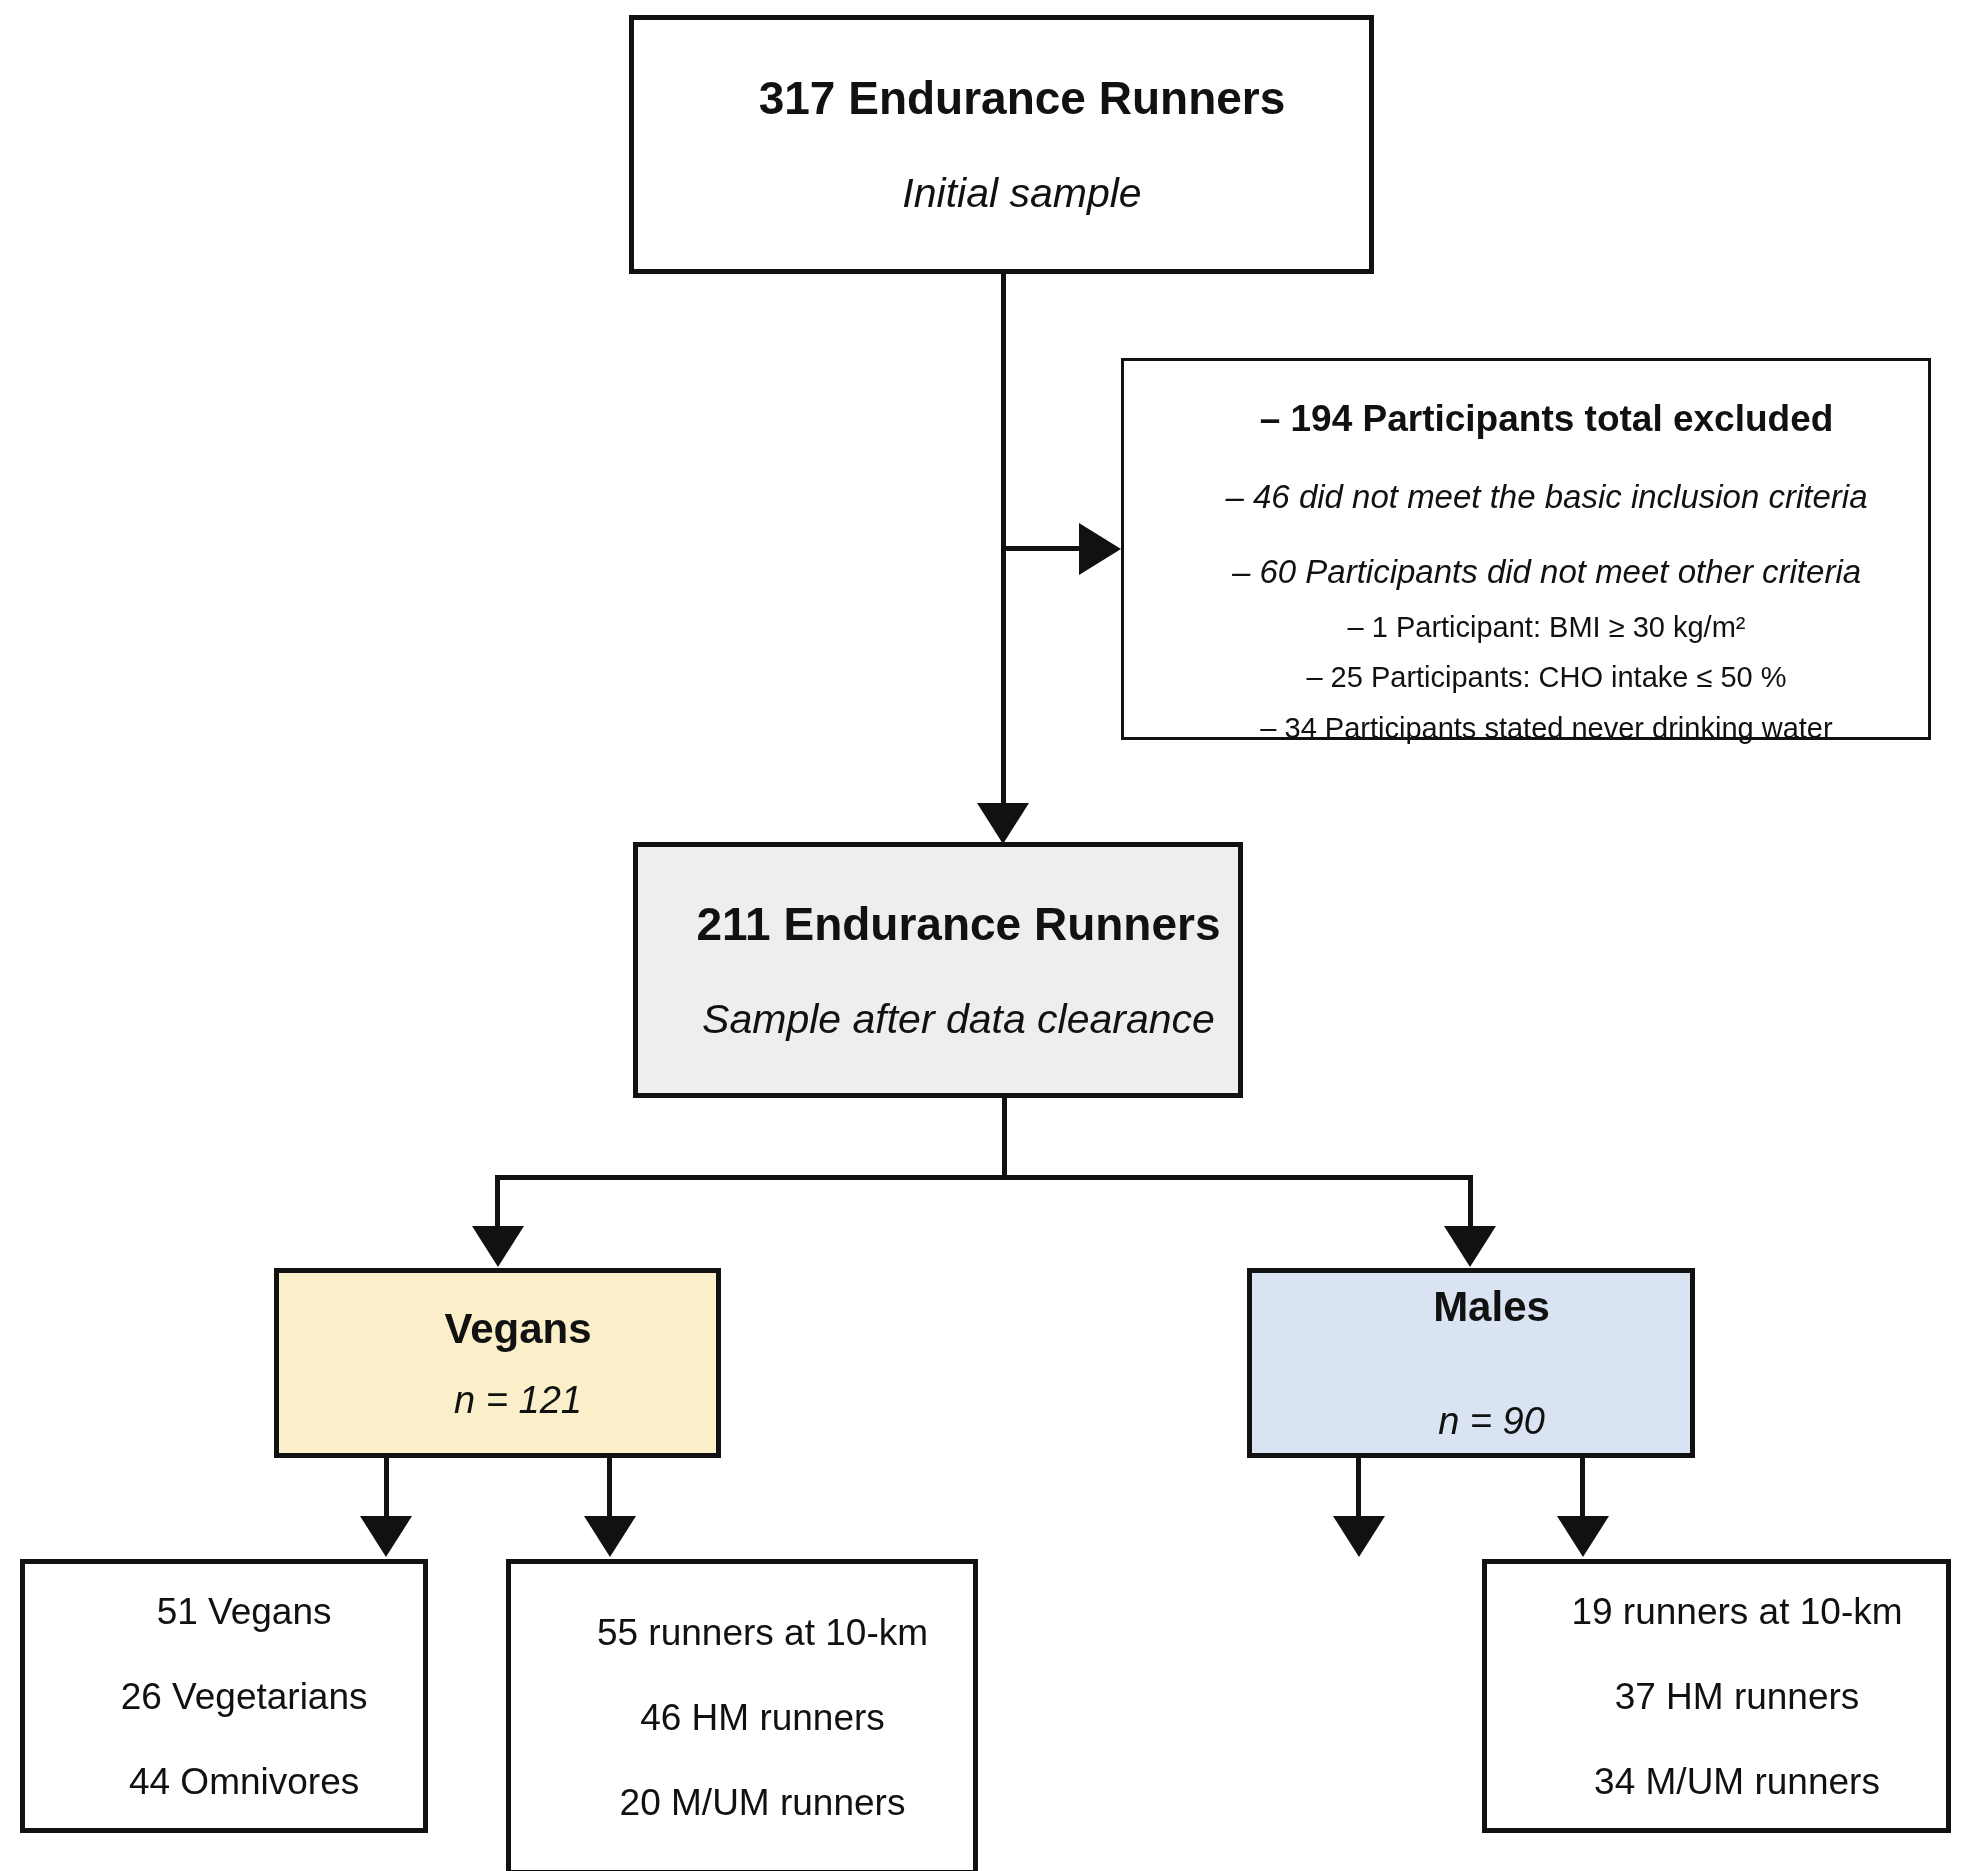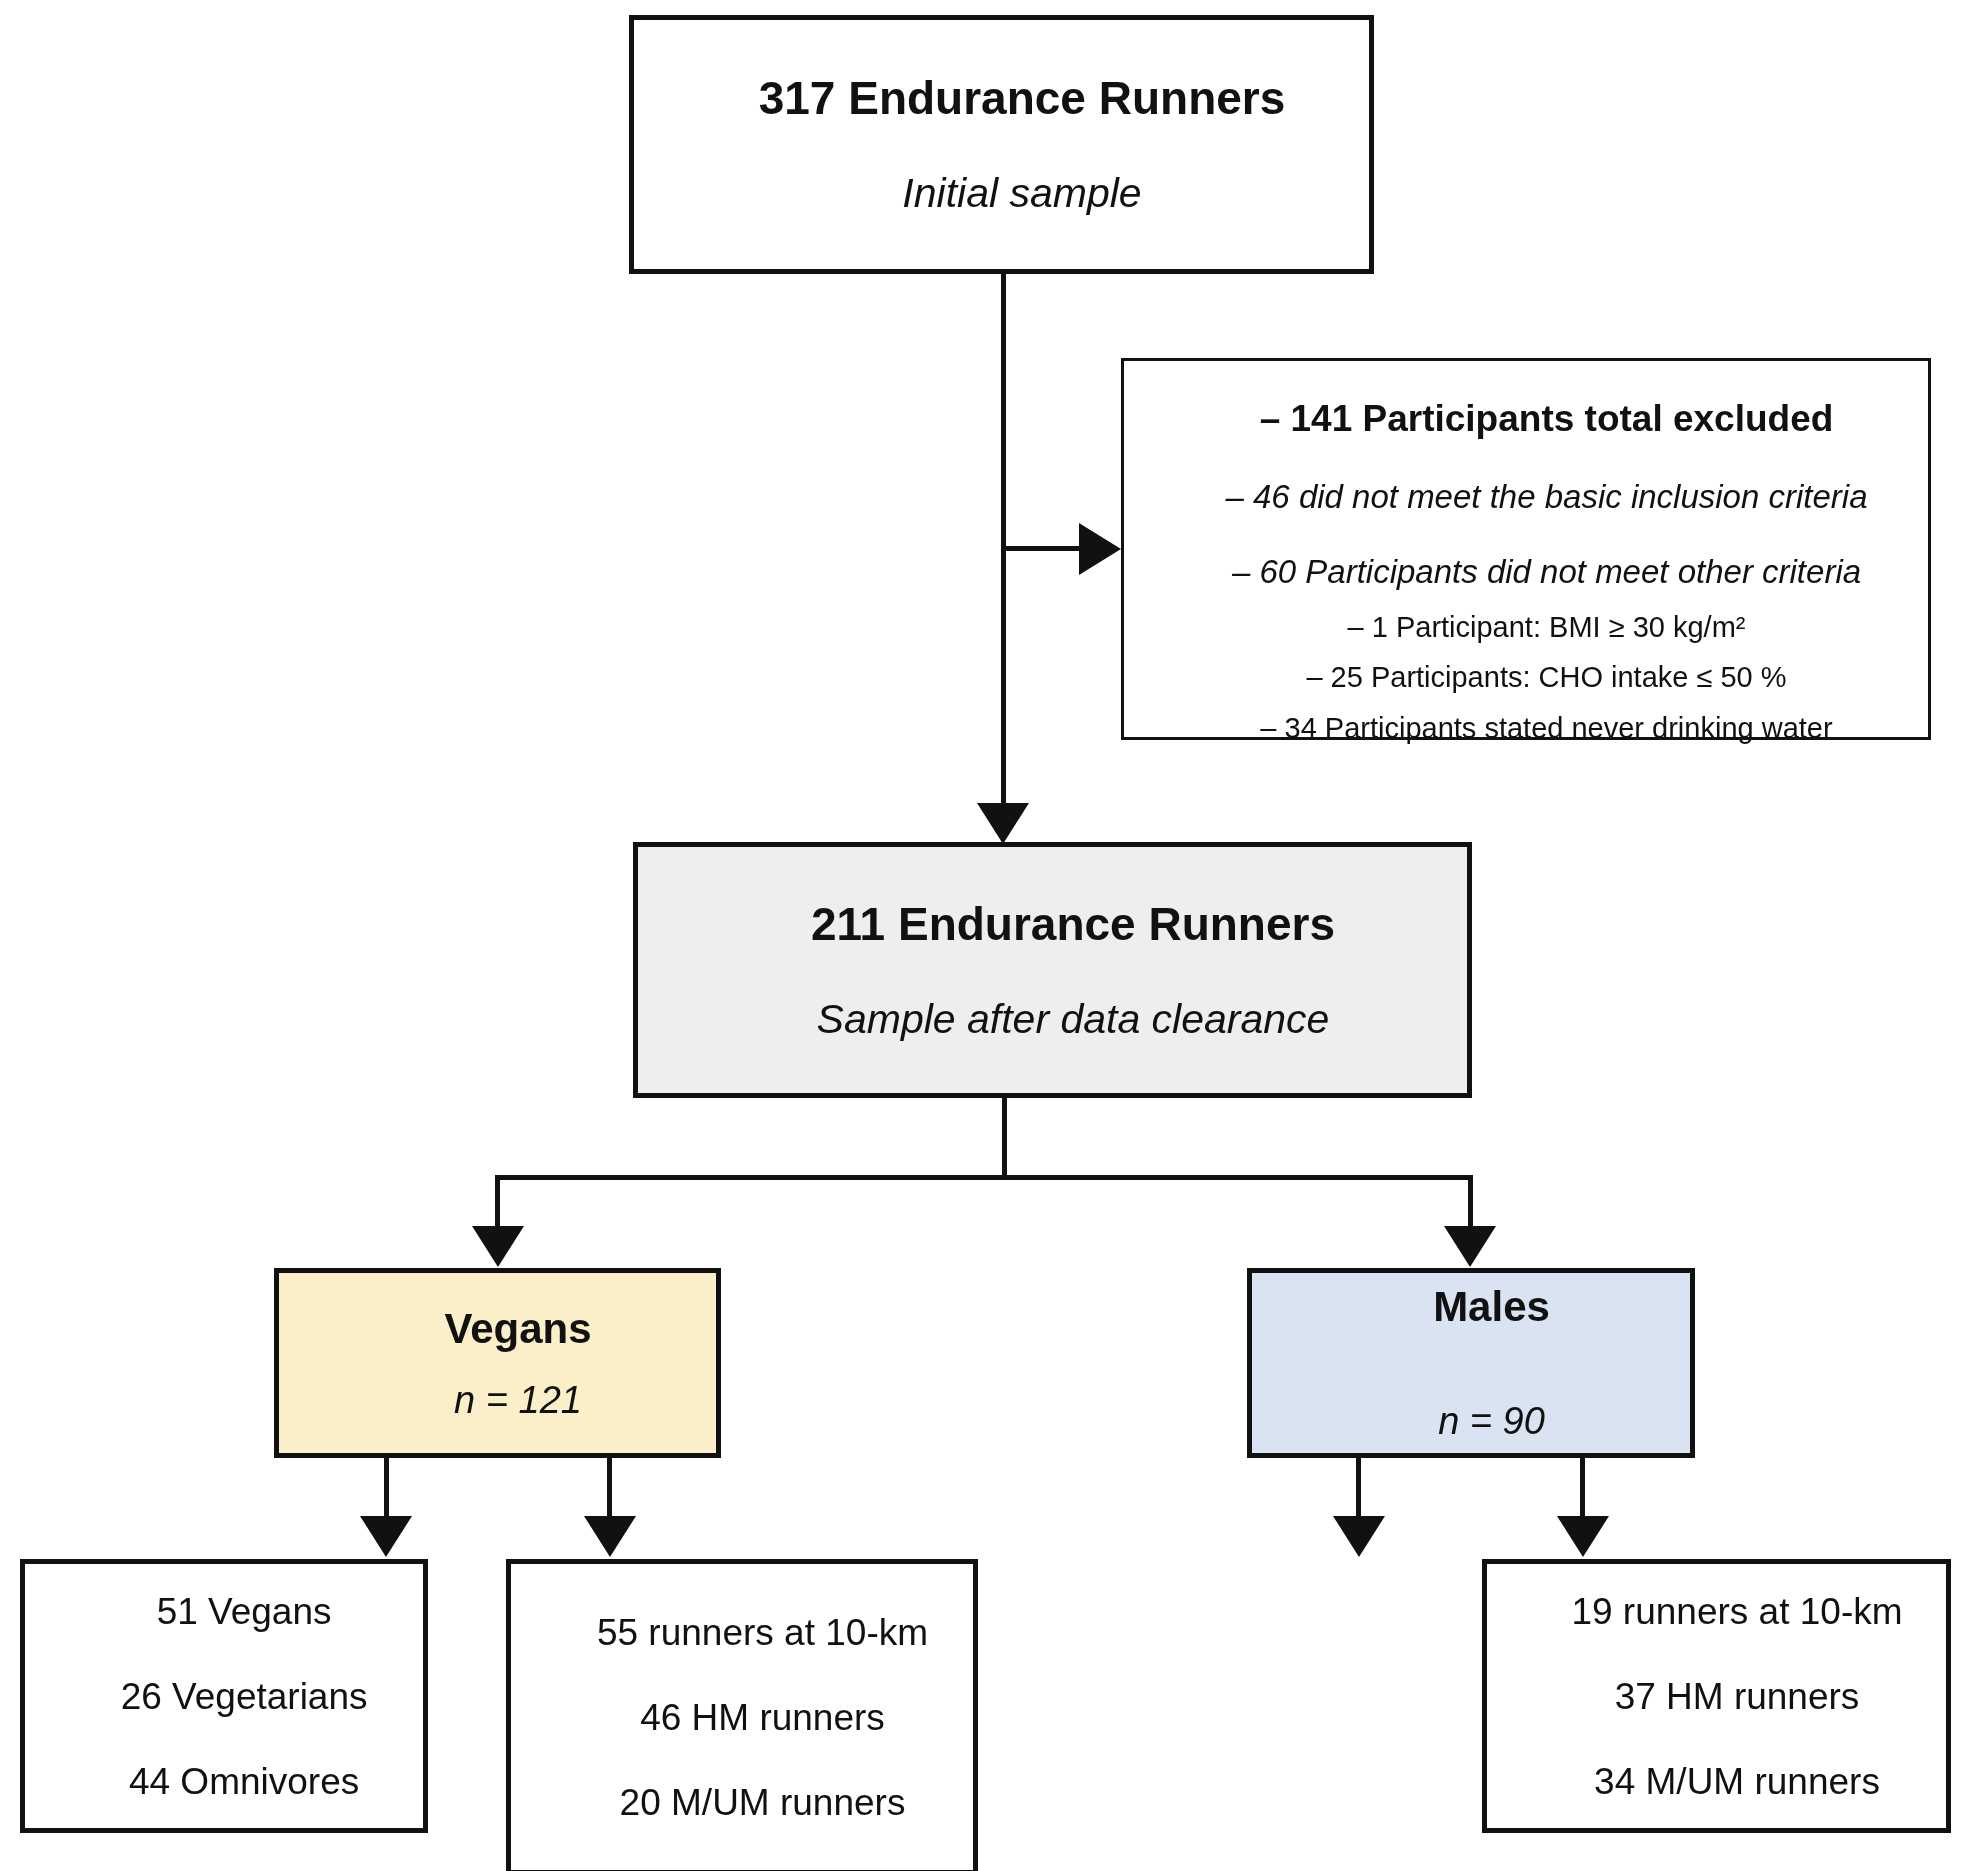--- a/index.html
+++ b/index.html
@@ -86,29 +86,29 @@
   <div class="arrow-down" style="left:1333px; top:1516px;"></div>
   <div class="line" style="left:1580px; top:1457px; width:5.2px; height:60px;"></div>
   <div class="arrow-down" style="left:1557px; top:1516px;"></div>
 
   <div class="box box-main" style="left: 629px; top: 15px; width: 745px; height: 259px; background-color: rgb(255, 255, 255);">
     <div class="title-lg">317 Endurance Runners</div>
     <div class="sub-lg">Initial sample</div>
   </div>
 
   <div class="box box-excl" style="left:1121px; top:358px; width:810px; height:382px;">
-    <div class="excl-title">– 141 Participants total excluded</div>
+    <div class="excl-title">– 194 Participants total excluded</div>
     <div class="excl-reason">– 46 did not meet the basic inclusion criteria</div>
     <div class="excl-reason">– 60 Participants did not meet other criteria</div>
     <div class="excl-sub" style="margin-top:22px;">– 1 Participant: BMI ≥ 30 kg/m²</div>
     <div class="excl-sub">– 25 Participants: CHO intake ≤ 50 %</div>
     <div class="excl-sub">– 34 Participants stated never drinking water</div>
   </div>
 
-  <div class="box box-main" style="left: 633px; top: 842px; width: 839px; height: 256px; background-color: rgb(238, 238, 238);">
+  <div class="box box-main" style="left: 633px; top: 842px; width: 610px; height: 256px; background-color: rgb(238, 238, 238);">
     <div class="title-lg">211 Endurance Runners</div>
     <div class="sub-lg">Sample after data clearance</div>
   </div>
 
   <div class="box" style="left: 274px; top: 1268px; width: 447px; height: 190px; background-color: rgb(250, 239, 200);">
     <div class="title-md">Vegans</div>
     <div class="sub-md">n = 121</div>
   </div>
 
   <div class="box" style="left: 1247px; top: 1268px; width: 448px; height: 190px; background-color: rgb(218, 227, 241); gap: 43px;">

